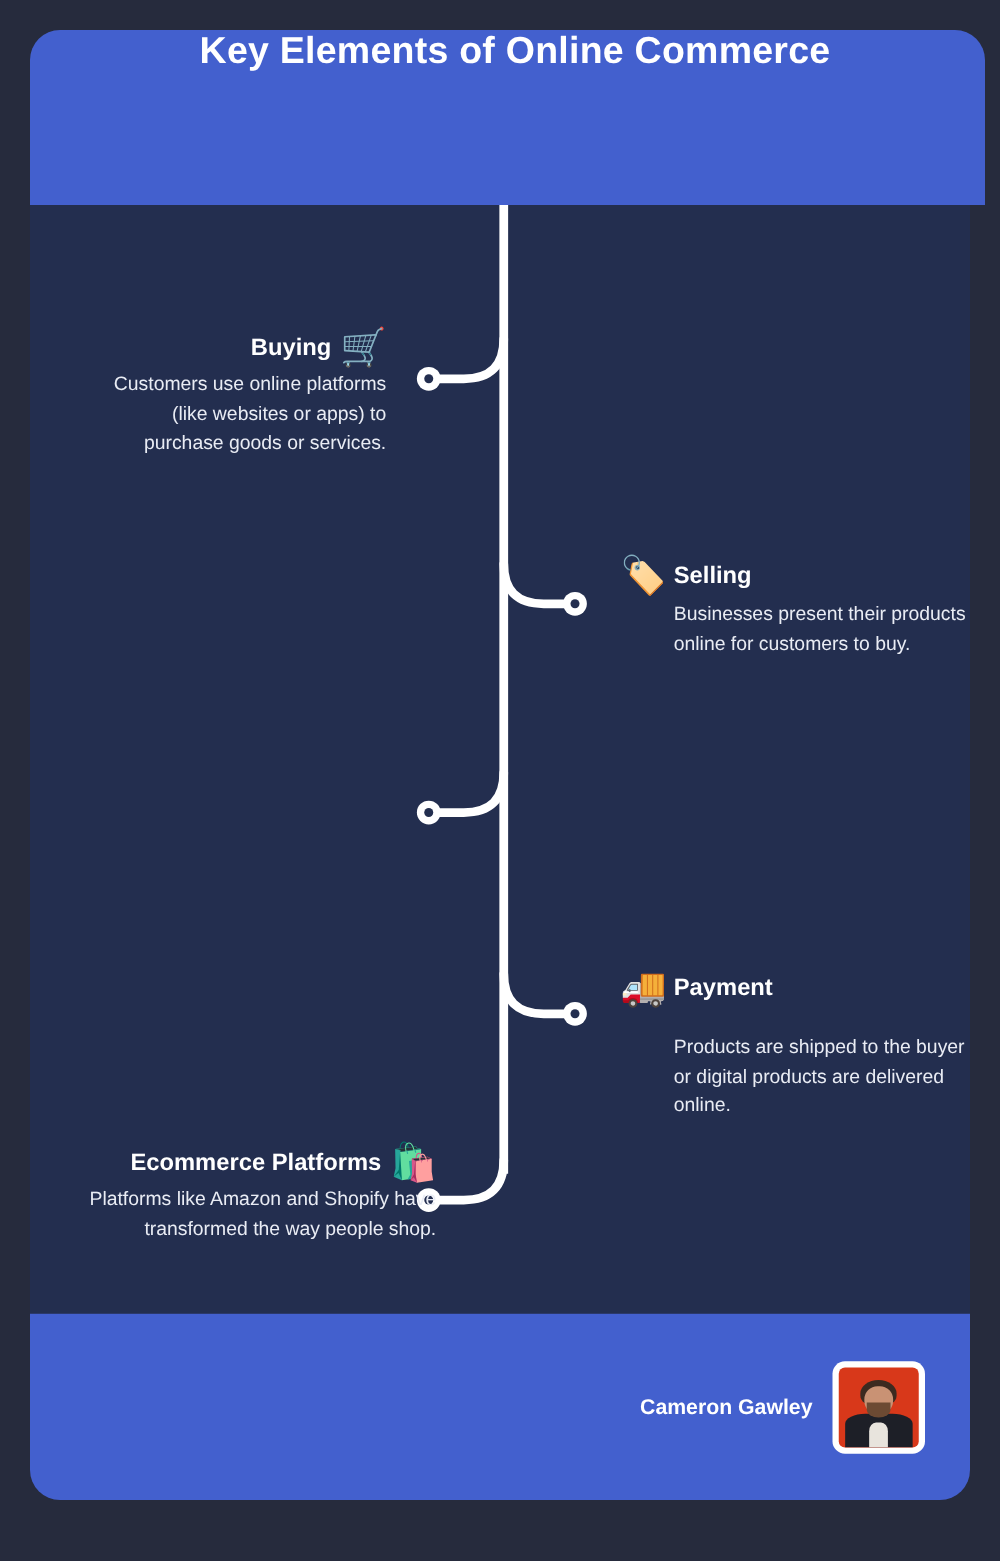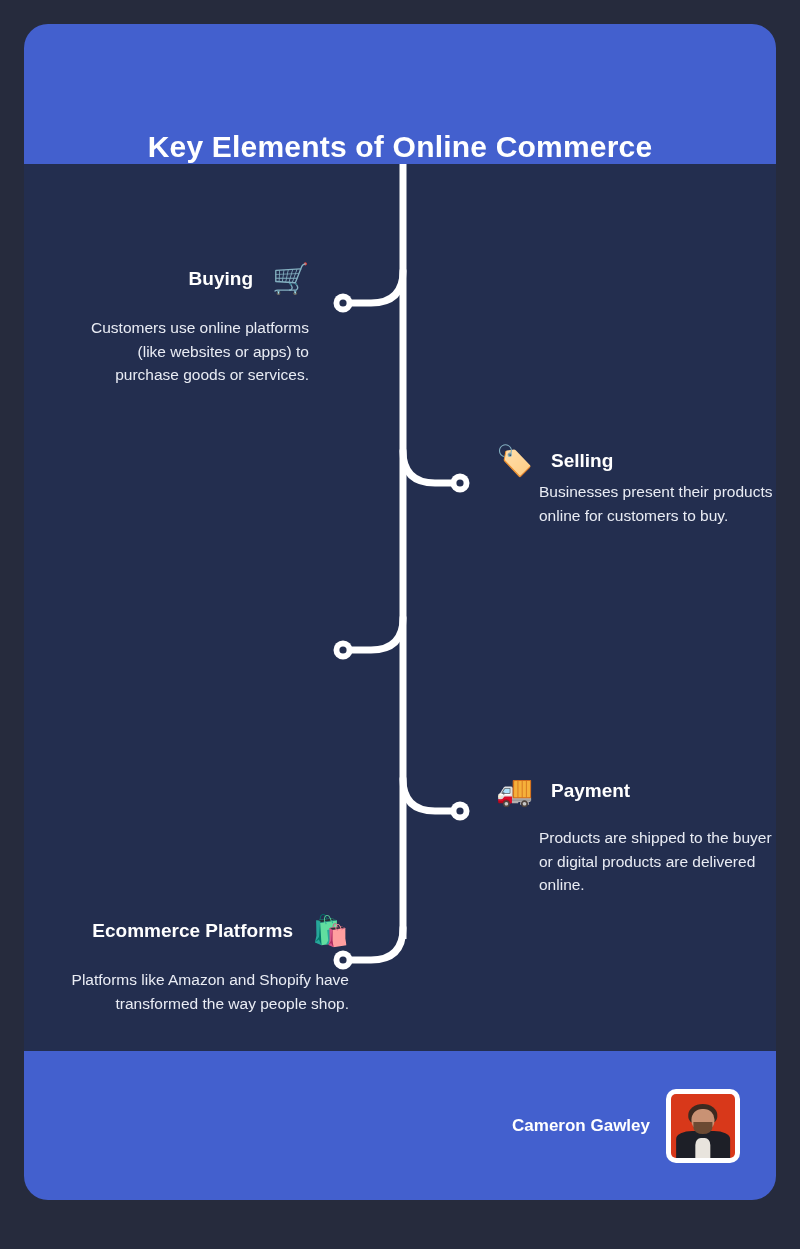--- a/index.html
+++ b/index.html
@@ -26,22 +26,23 @@
   
   .header-band {
     position: absolute;
     left: 0;
     top: 0;
     width: 752px;
     height: 140px;
     background: #4360ce;
     border-radius: 24px 24px 0 0;
     display: flex;
-    align-items: flex-end;
+    align-items: flex-start;
     justify-content: center;
+    padding-left: 12px;
   }
   .header-title {
     color: #ffffff;
     font-size: 30px;
     font-weight: bold;
     letter-spacing: 0.2px;
     text-align: center;
     padding: 0 26px;
   }
 
@@ -88,38 +89,38 @@
     color: #ffffff;
     font-size: 19px;
     font-weight: bold;
     line-height: 26px;
     white-space: nowrap;
   }
   .item-desc {
     color: #e9ecf4;
     font-size: 15.5px;
     line-height: 23.5px;
-    margin-top: 20px;
+    margin-top: 0;
   }
 
   .emoji {
     font-size: 30px;
     line-height: 30px;
     width: 36px;
     height: 34px;
     flex: 0 0 36px;
     display: flex;
     align-items: center;
     justify-content: center;
   }
   .row.left .emoji { margin-left: 8px; }
   .row.right .emoji { margin-right: 6px; }
 
   
-  .head-line { display: flex; align-items: center; gap: 12px; }
+  .head-line { display: flex; align-items: center; }
   .row.left .head-line { flex-direction: row; justify-content: flex-end; }
   .row.right .head-line { flex-direction: row; }
 
   
   .footer-band {
     position: absolute;
     left: 0;
     top: 1027px;
     width: 752px;
     height: 149px;

